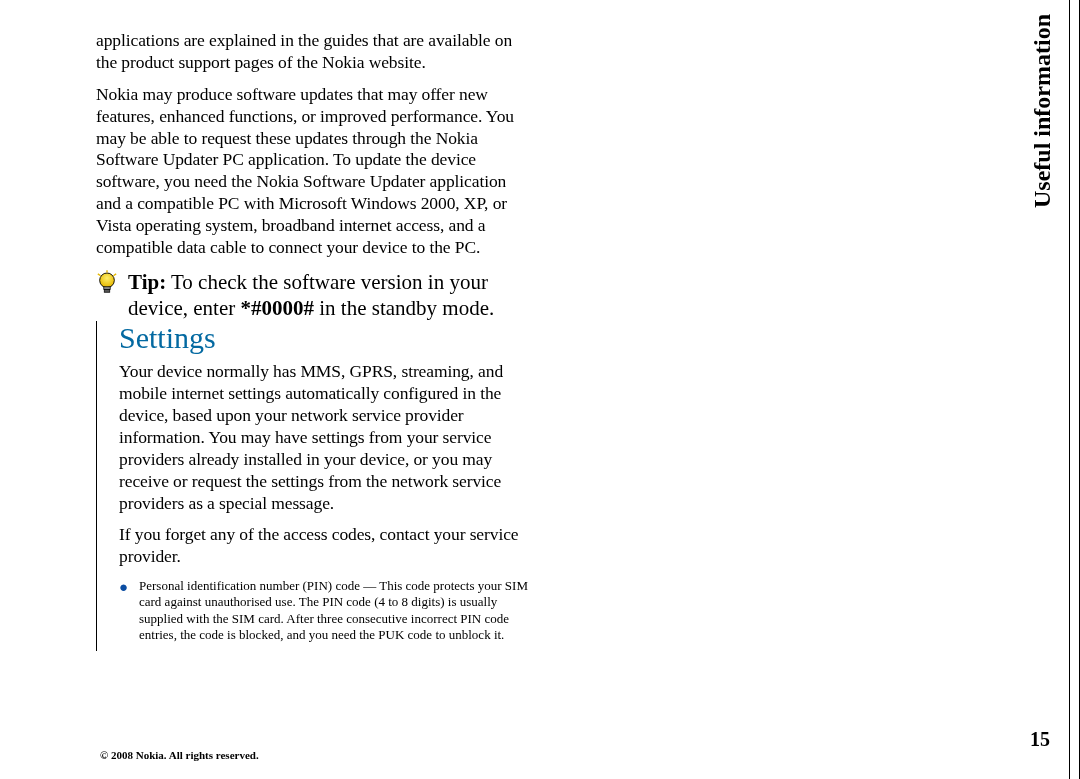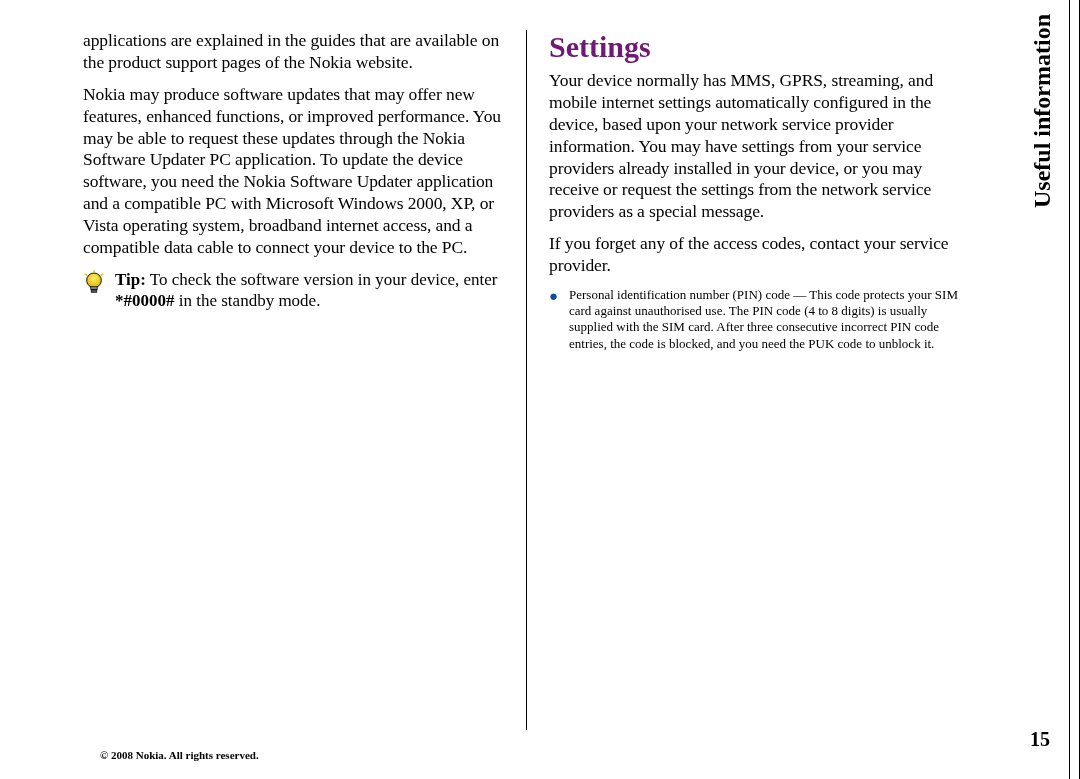--- a/index.html
+++ b/index.html
@@ -13,26 +13,27 @@
     position: relative;
   }
   .page {
     position: relative;
     width: 1080px;
     height: 779px;
     box-sizing: border-box;
   }
   .content {
     position: absolute;
-    left: 83px;
+    left: 96px;
     top: 30px;
     width: 896px;
     height: 700px;
     display: flex;
     gap: 0;
+    flex-direction: column;
   }
   .col {
     width: 443px;
     box-sizing: border-box;
   }
   .col-left {
     padding-right: 22px;
   }
   .col-right {
     padding-left: 22px;
@@ -41,40 +42,40 @@
   p {
     margin: 0 0  10px 0;
     font-size: 17.5px;
     line-height: 1.25;
     color: #000;
     letter-spacing: -0.1px;
   }
   h2 {
     margin: 20px 0 6px 0;
     font-size: 30px;
-    font-weight: 700;
-    color: #701a75;
+    font-weight: 400;
+    color: #0369a1;
     font-family: Georgia, serif;
   }
   .col-right h2:first-child, .col-left p:first-child { margin-top: 0; }
   .para { margin-bottom: 10px; }
   .tip-row {
     display: flex;
     align-items: flex-start;
     gap: 10px;
     margin-top: 8px;
   }
   .tip-icon {
     width: 22px;
     height: 28px;
     flex-shrink: 0;
     margin-top: 1px;
   }
   .tip-text {
-    font-size: 17px;
+    font-size: 21px;
     line-height: 1.25;
   }
   a.xref {
     color: #0b4da2;
     text-decoration: underline;
   }
   ul.bullets {
     list-style: none;
     padding: 0;
     margin: 4px 0 0 0;

